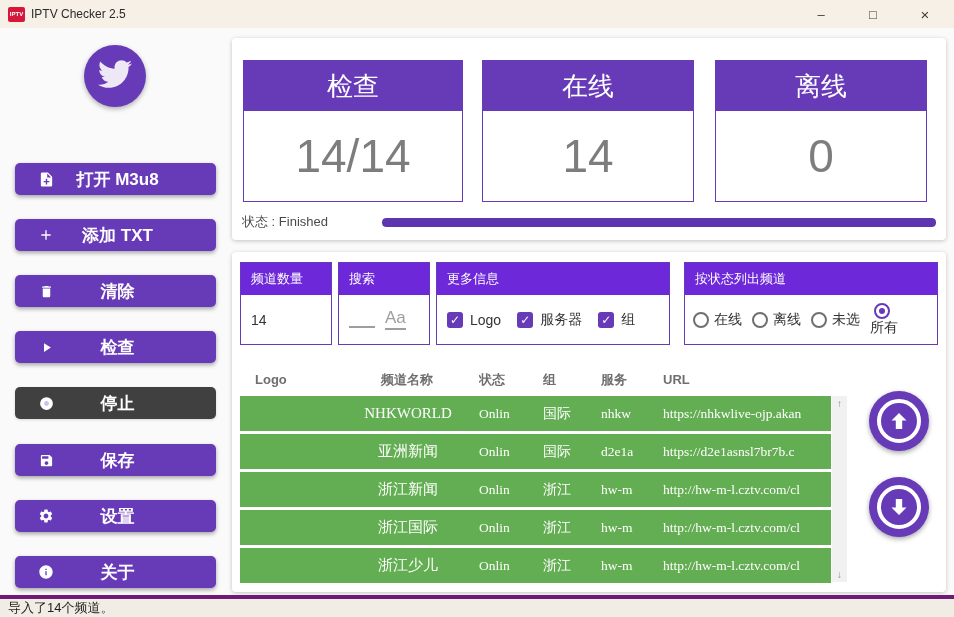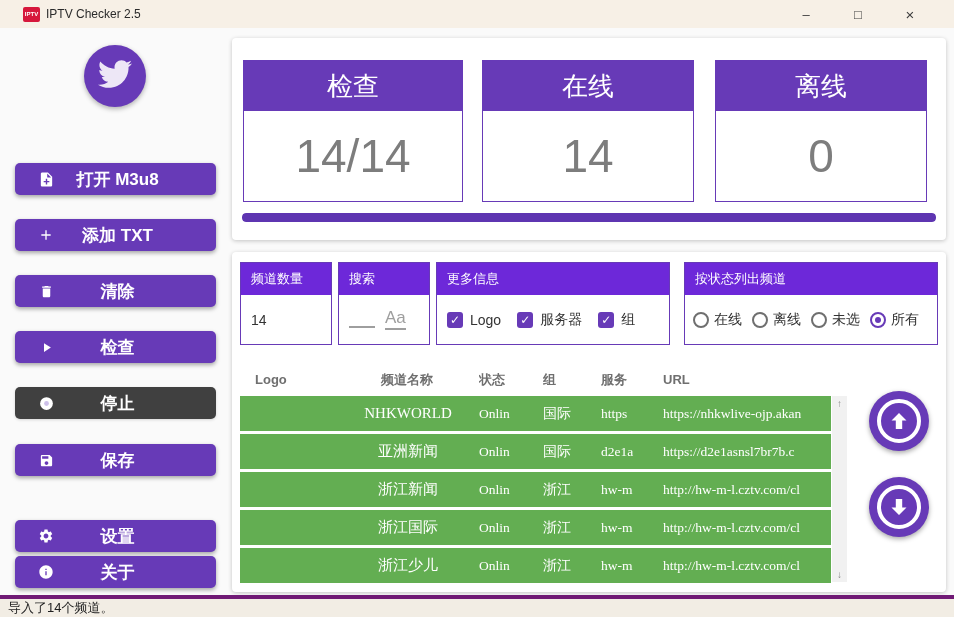--- a/index.html
+++ b/index.html
@@ -1,20 +1,20 @@
 <!DOCTYPE html>
 <html><head>
 <meta charset="utf-8">
 <style>
   * { margin:0; padding:0; box-sizing:border-box; }
   html,body { width:954px; height:617px; overflow:hidden; }
   body { font-family:"Liberation Sans","DejaVu Sans",sans-serif; background:#FAFAFA; position:relative; color:#333; }
 
   
-  .titlebar { position:absolute; top:0; left:0; width:954px; height:28px; background:#F7F0E6; display:flex; align-items:center; padding:0 23px; z-index:10; }
+  .titlebar { position:absolute; top:0; left:0; width:954px; height:28px; background:#F7F0E6; display:flex; align-items:center; padding:0 8px; z-index:10; }
   .app-icon { width:17px; height:15px; background:#D6173C; border-radius:2px; color:#fff; font-size:6px; font-weight:bold; display:flex; align-items:center; justify-content:center; margin-right:6px; line-height:1; }
   .win-title { font-size:12px; color:#2b2b2b; }
   .win-controls { margin-left:auto; display:flex; align-items:center; gap:34px; padding-right:12px; }
   .win-btn { font-size:13px; color:#3d3d3d; width:18px; text-align:center; cursor:default; }
 
   
   .sidebar { position:absolute; top:28px; left:0; width:230px; height:567px; background:#FAFAFA; }
   .twitter-wrap { display:flex; justify-content:center; margin-top:17px; }
   .twitter-circle { width:62px; height:62px; border-radius:50%; background:#673AB7; display:flex; align-items:center; justify-content:center; box-shadow:0 2px 5px rgba(0,0,0,.3); }
   .side-btn { position:absolute; left:15px; width:201px; height:32px; background:#673AB7; border:none; border-radius:5px; color:#fff; font-size:17px; font-weight:bold; font-family:inherit; box-shadow:0 2px 4px rgba(0,0,0,.35); display:flex; align-items:center; cursor:pointer; }
@@ -136,21 +136,21 @@
     <span class="btn-label">停止</span>
   </button>
   <button class="side-btn" style="top:416px;">
     <span class="btn-ico">
         <svg width="15" height="15" viewBox="0 0 24 24" fill="#fff">
           <path d="M17 3H5c-1.11 0-2 .9-2 2v14c0 1.1.89 2 2 2h14c1.1 0 2-.9 2-2V7l-4-4zm-5 16c-1.66 0-3-1.34-3-3s1.34-3 3-3 3 1.34 3 3-1.34 3-3 3zm3-10H5V5h10v4z"></path>
         </svg>
       </span>
     <span class="btn-label">保存</span>
   </button>
-  <button class="side-btn" style="top:492px;">
+  <button class="side-btn" style="top:472px;">
     <span class="btn-ico">
         <svg width="16" height="16" viewBox="0 0 24 24" fill="#fff">
           <path d="M19.14 12.94c.04-.3.06-.61.06-.94s-.02-.64-.07-.94l2.03-1.58c.18-.14.23-.41.12-.61l-1.92-3.32c-.12-.22-.37-.29-.59-.22l-2.39.96c-.5-.38-1.03-.7-1.62-.94l-.36-2.54c-.04-.24-.24-.41-.48-.41h-3.84c-.24 0-.43.17-.47.41l-.36 2.54c-.59.24-1.13.57-1.62.94l-2.39-.96c-.22-.08-.47 0-.59.22L2.74 8.87c-.12.21-.08.47.12.61l2.03 1.58c-.05.3-.09.63-.09.94s.02.64.07.94l-2.03 1.58c-.18.14-.23.41-.12.61l1.92 3.32c.12.22.37.29.59.22l2.39-.96c.5.38 1.03.7 1.62.94l.36 2.54c.05.24.24.41.48.41h3.84c.24 0 .44-.17.47-.41l.36-2.54c.59-.24 1.13-.56 1.62-.94l2.39.96c.22.08.47 0 .59-.22l1.92-3.32c.12-.22.07-.47-.12-.61l-2.01-1.58zM12 15.6c-1.98 0-3.6-1.62-3.6-3.6s1.62-3.6 3.6-3.6 3.6 1.62 3.6 3.6-1.62 3.6-3.6 3.6z"></path>
         </svg>
       </span>
     <span class="btn-label">设置</span>
   </button>
   <button class="side-btn" style="top:528px;">
     <span class="btn-ico">
         <svg width="16" height="16" viewBox="0 0 24 24" fill="#fff">
@@ -168,20 +168,21 @@
   </div>
   <div class="stat-box" style="left:250px; width:212px;">
     <div class="stat-head">在线</div>
     <div class="stat-value">14</div>
   </div>
   <div class="stat-box" style="left:483px; width:212px;">
     <div class="stat-head">离线</div>
     <div class="stat-value">0</div>
   </div>
   <div class="status-row">
+    <div class="status-label">状态 : Finished</div>
     <div class="progress-track">
       <div class="progress-fill" style="width:100%;"></div>
     </div>
   </div>
 </div>
 
 <div class="card card-bottom">
 
   <div class="filter-box" style="left:8px; width:92px;">
     <div class="filter-head">频道数量</div>
@@ -222,21 +223,21 @@
         <span>在线</span>
       </span>
       <span class="radio-item">
         <span class="radio-circle"></span>
         <span>离线</span>
       </span>
       <span class="radio-item">
         <span class="radio-circle"></span>
         <span>未选</span>
       </span>
-      <span class="radio-item" style="margin-right:0;">
+      <span class="radio-item" style="margin-right:0;flex-direction:column;">
         <span class="radio-circle sel"></span>
         <span>所有</span>
       </span>
     </div>
   </div>
 
   <div class="table-wrap">
     <div class="tbl-header">
       <div>Logo</div>
       <div style="text-align:center;">频道名称</div>
@@ -245,21 +246,21 @@
       <div>服务</div>
       <div>URL</div>
     </div>
     <div class="rows-area">
       <div class="rows-col">
         <div class="t-row">
           <div></div>
           <div class="c-name">NHKWORLD</div>
           <div>Onlin</div>
           <div class="c-group">国际</div>
-          <div>https</div>
+          <div>nhkw</div>
           <div>https://nhkwlive-ojp.akan</div>
         </div>
         <div class="t-row">
           <div></div>
           <div class="c-name">亚洲新闻</div>
           <div>Onlin</div>
           <div class="c-group">国际</div>
           <div>d2e1a</div>
           <div>https://d2e1asnsl7br7b.c</div>
         </div>

